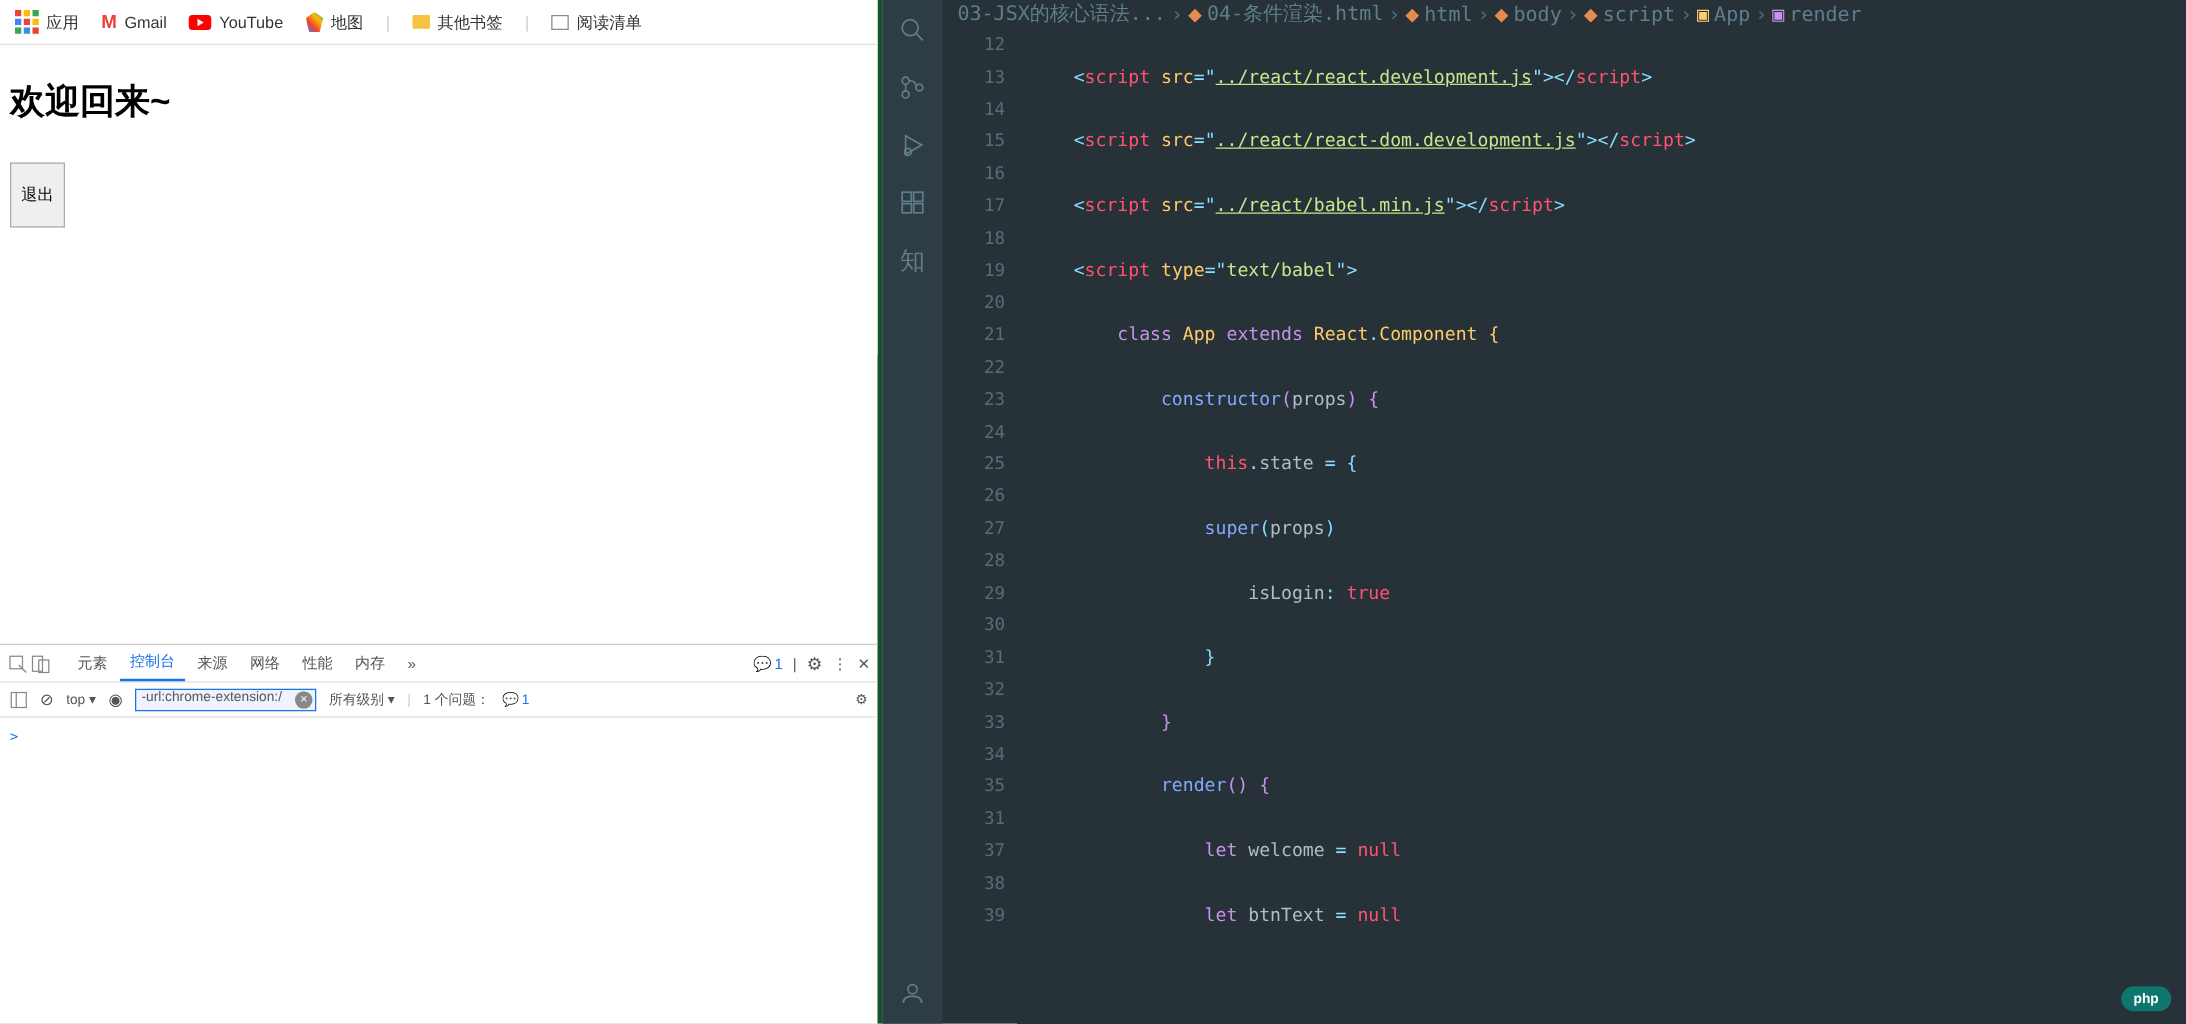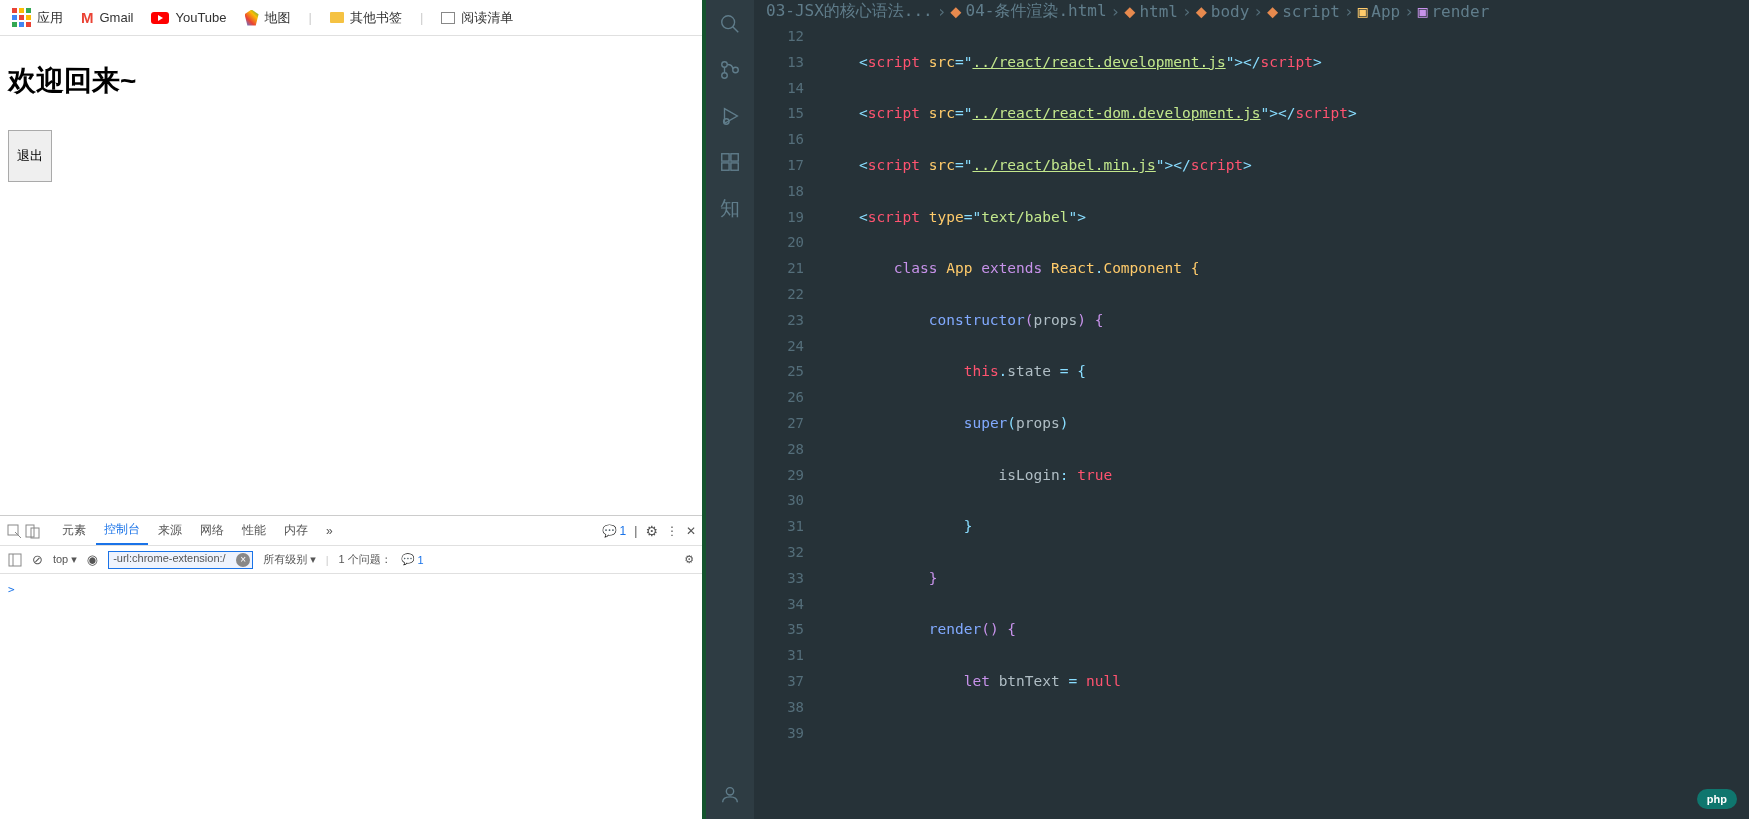--- a/index.html
+++ b/index.html
@@ -288,20 +288,21 @@
 <div class="line">    <span class="c-punct">&lt;</span><span class="c-tag">script</span> <span class="c-attr">src</span><span class="c-op">=</span><span class="c-punct">"</span><span class="c-str-u">../react/babel.min.js</span><span class="c-punct">"</span><span class="c-punct">&gt;&lt;/</span><span class="c-tag">script</span><span class="c-punct">&gt;</span></div>
 <div class="line">    <span class="c-punct">&lt;</span><span class="c-tag">script</span> <span class="c-attr">type</span><span class="c-op">=</span><span class="c-punct">"</span><span class="c-str">text/babel</span><span class="c-punct">"</span><span class="c-punct">&gt;</span></div>
 <div class="line">        <span class="c-kw">class</span> <span class="c-class">App</span> <span class="c-kw">extends</span> <span class="c-class">React</span><span class="c-op">.</span><span class="c-class">Component</span> <span class="c-brace-y">{</span></div>
 <div class="line">            <span class="c-fn">constructor</span><span class="c-brace-p">(</span><span class="c-var">props</span><span class="c-brace-p">)</span> <span class="c-brace-p">{</span></div>
 <div class="line">                <span class="c-this">this</span><span class="c-op">.</span><span class="c-prop">state</span> <span class="c-op">=</span> <span class="c-brace-b">{</span></div>
 <div class="line">                <span class="c-fn">super</span><span class="c-brace-b">(</span><span class="c-var">props</span><span class="c-brace-b">)</span></div>
 <div class="line">                    <span class="c-prop">isLogin</span><span class="c-op">:</span> <span class="c-bool">true</span></div>
 <div class="line">                <span class="c-brace-b">}</span></div>
 <div class="line">            <span class="c-brace-p">}</span></div>
 <div class="line">            <span class="c-fn">render</span><span class="c-brace-p">(</span><span class="c-brace-p">)</span> <span class="c-brace-p">{</span></div>
+<div class="line">                <span class="c-kw">let</span> <span class="c-var">welcome</span> <span class="c-op">=</span> <span class="c-bool">null</span></div>
 <div class="line">                <span class="c-kw">let</span> <span class="c-var">btnText</span> <span class="c-op">=</span> <span class="c-bool">null</span></div>
 
 
 
 
 
 
 
 
 

